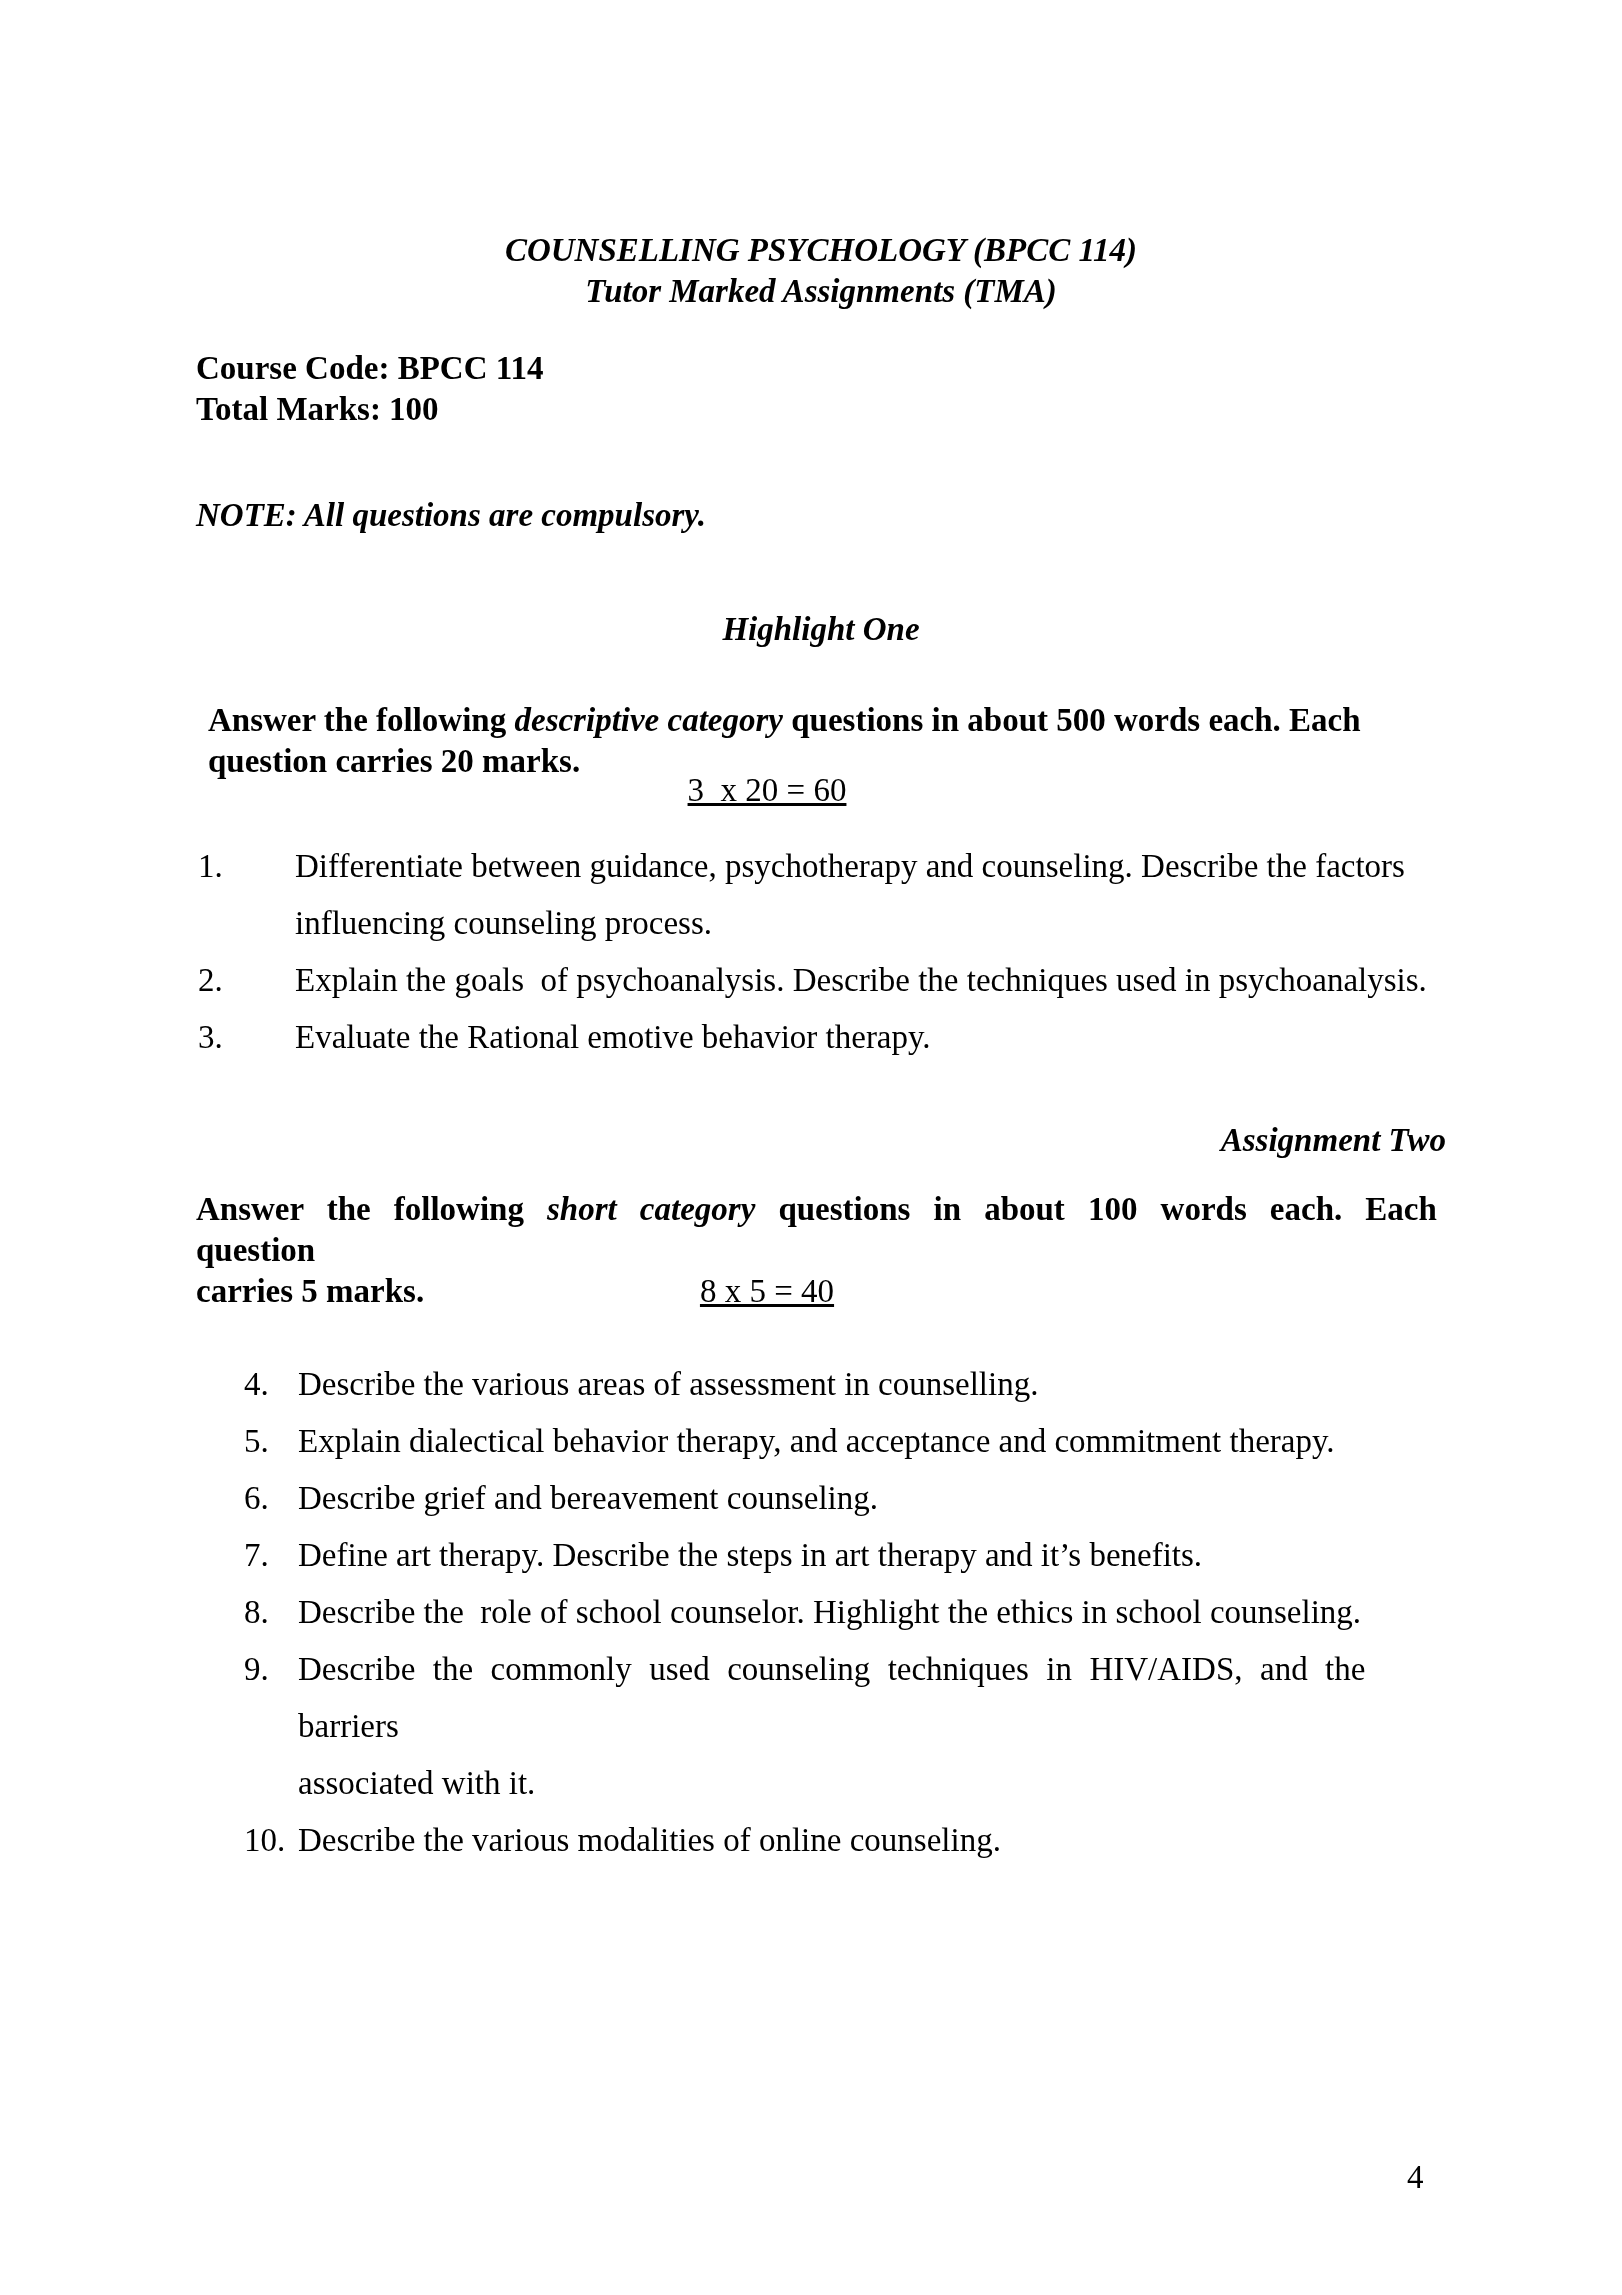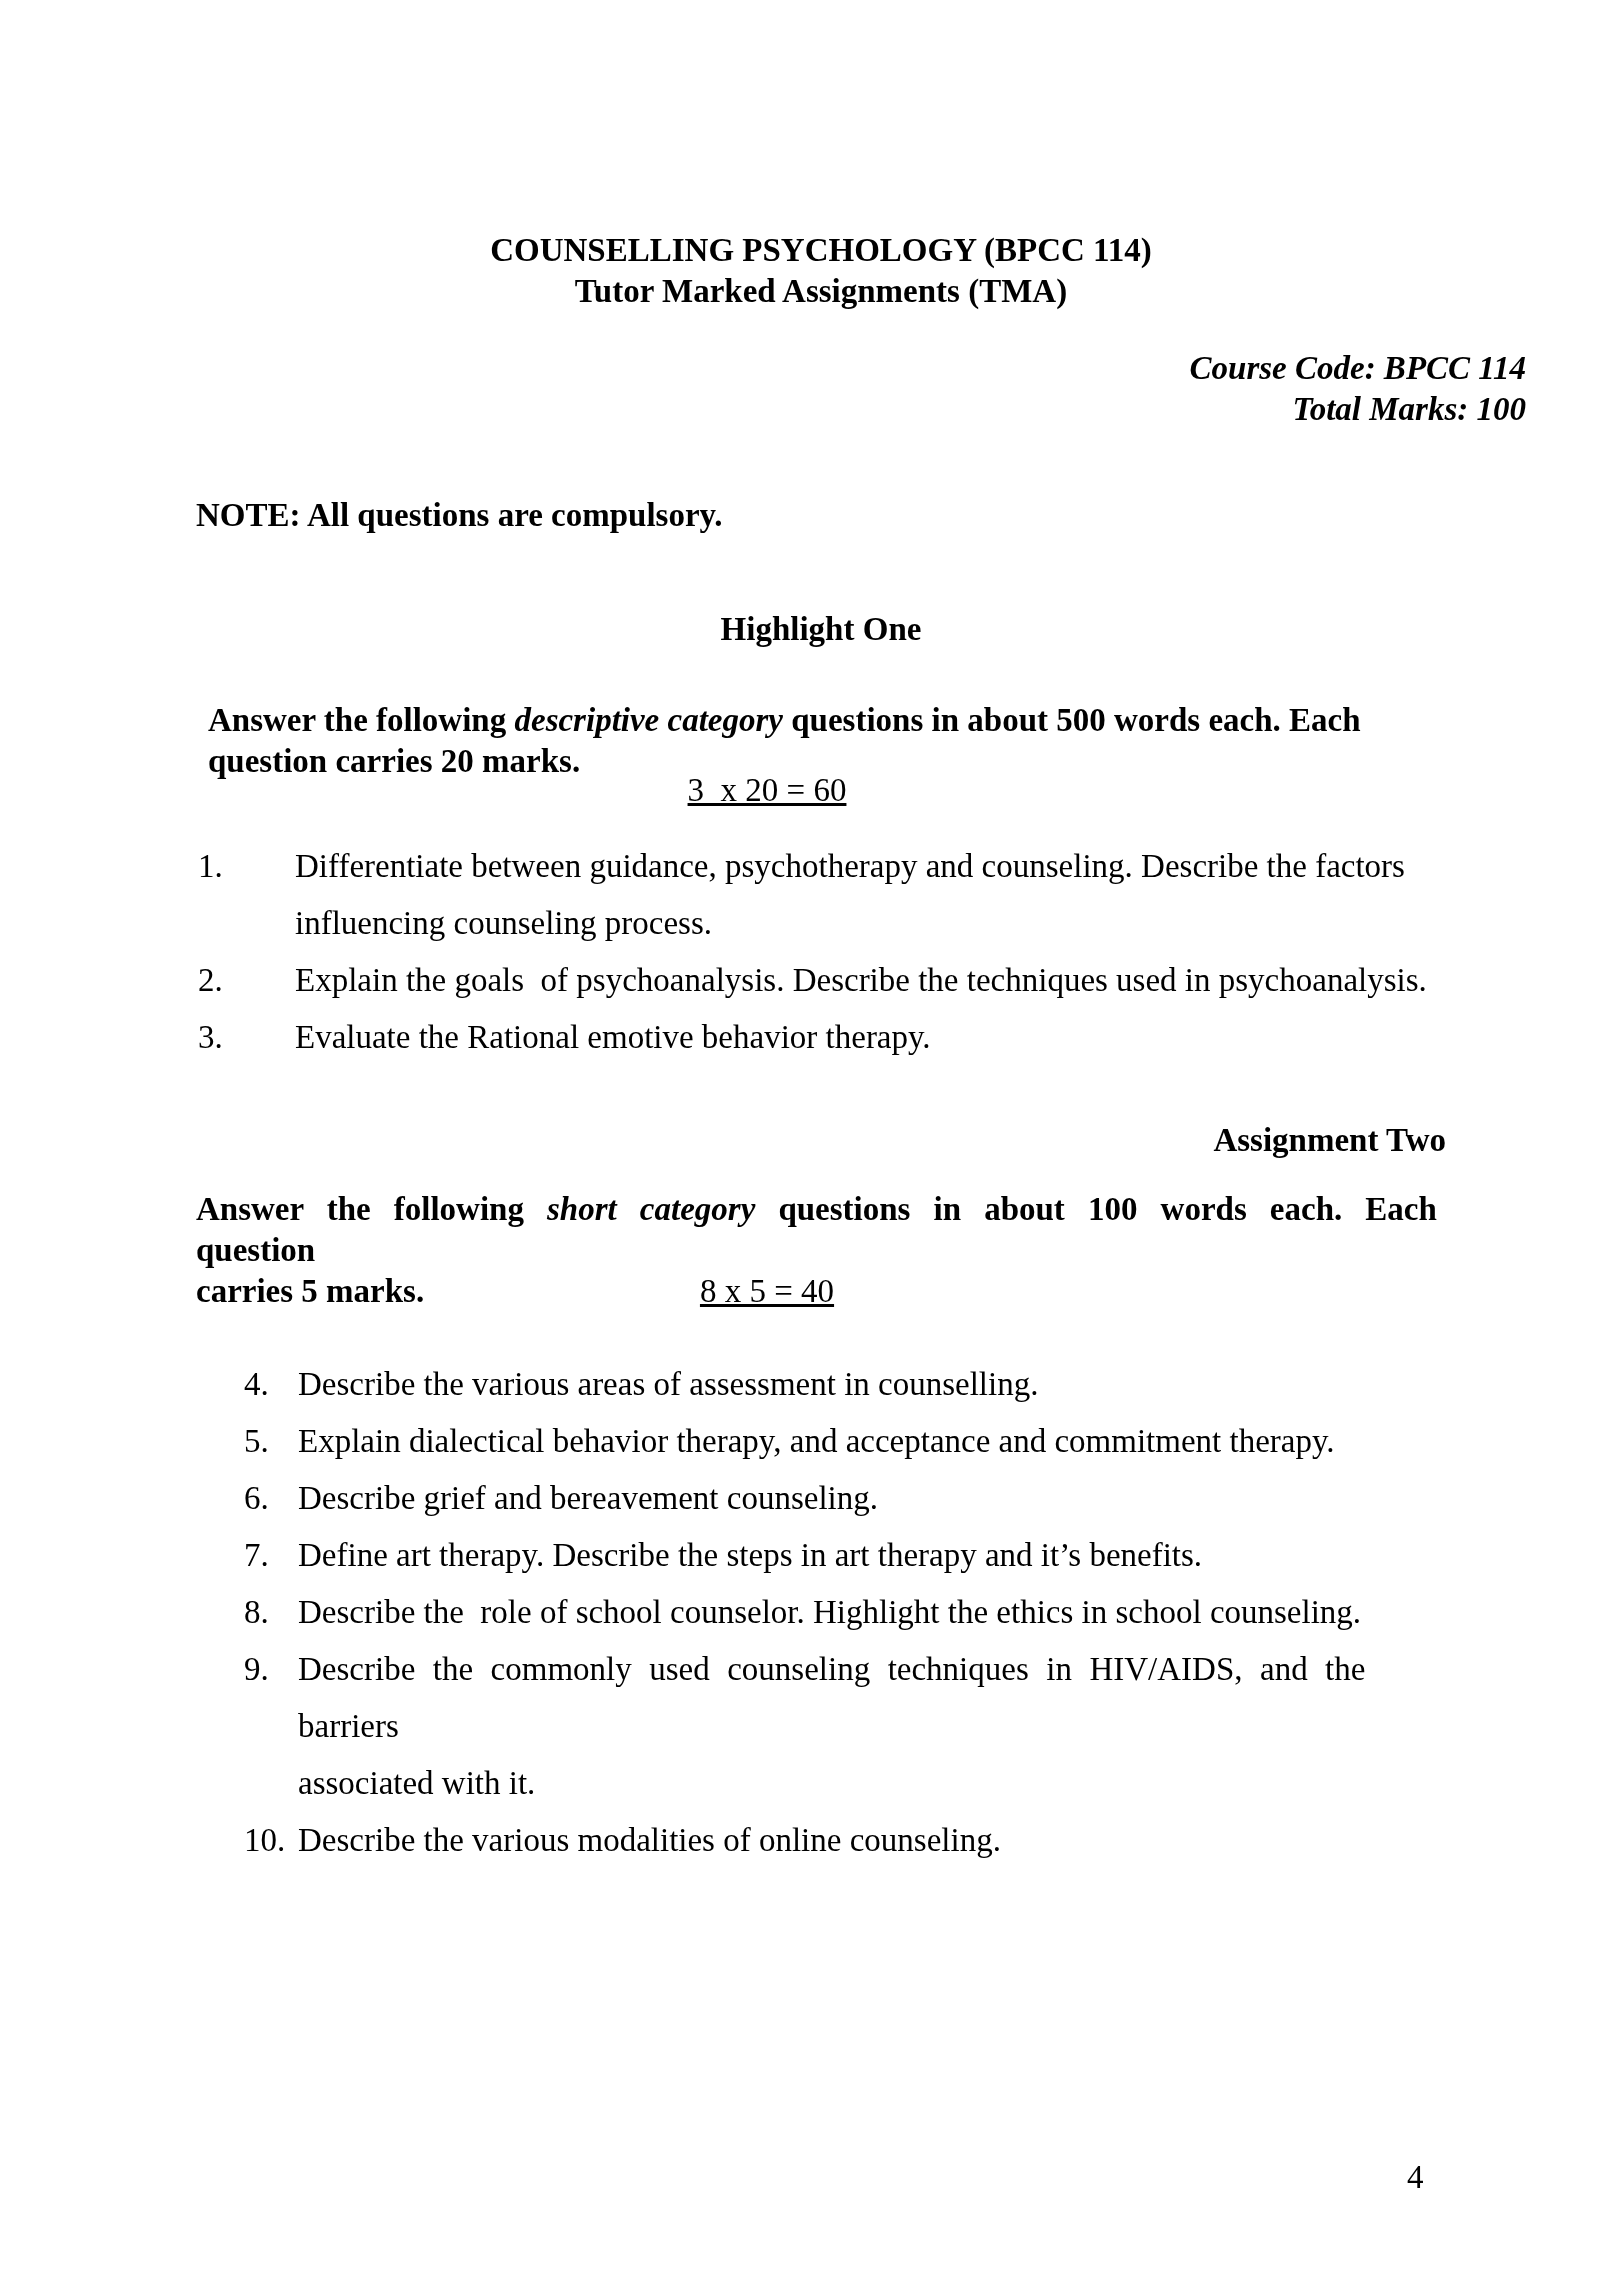--- a/index.html
+++ b/index.html
@@ -6,26 +6,26 @@
   body {
     width: 1622px; height: 2295px;
     background: #ffffff; color: #000000;
     font-family: "Liberation Serif", serif;
     font-size: 33px;
     position: relative;
     overflow: hidden;
   }
   .abs { position: absolute; }
   .b { font-weight: bold; }
-  .lh62 { line-height: 41px; }
+  .lh62 { line-height: 41px; font-style: italic; }
   .pre { white-space: pre-wrap; }
   
   .content-center { left: 196px; width: 1250px; text-align: center; }
   
-  .codes { left: 204px; width: 1322px; text-align: right; line-height: 41px; font-style: italic; }
+  .codes { left: 196px; width: 1322px; text-align: left; line-height: 41px; }
   
   .para { left: 196px; width: 1279px; line-height: 41px; }
   
   .marks { left: 196px; width: 1142px; text-align: center; line-height: 41px; text-decoration: underline; }
   
   .list { display: block; }
   .list1 { left: 198px; width: 1278px; }
   .list2 { left: 244px; width: 1232px; }
   .q-row { display: flex; line-height: 57px; }
   .list1 .q-num { flex: 0 0 97px; }

